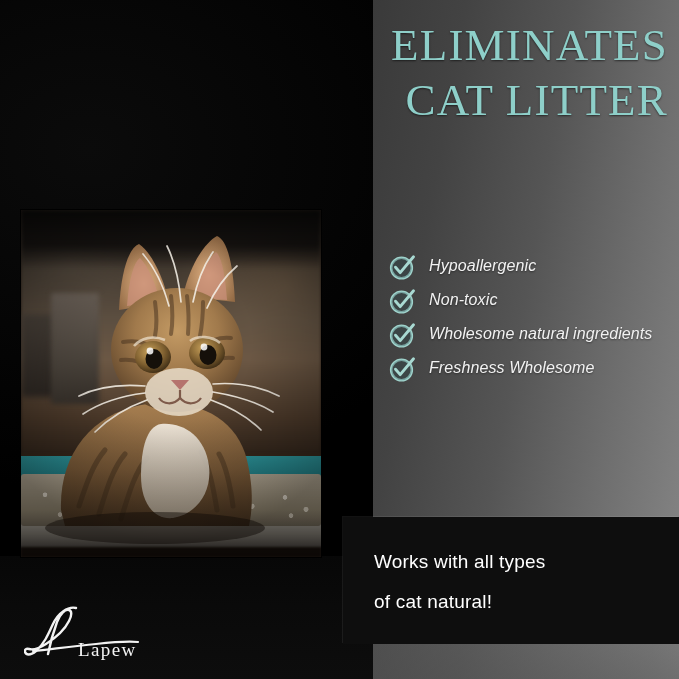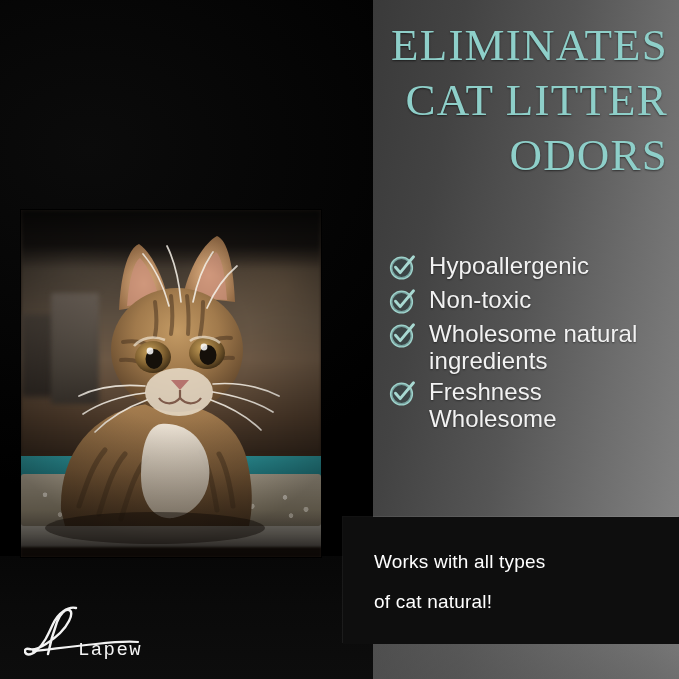--- a/index.html
+++ b/index.html
@@ -71,25 +71,26 @@
   .check-icon {
     flex: 0 0 auto;
     width: 30px; height: 30px;
     margin-right: 11px;
     position: relative;
     top: 0px;
   }
   .check-icon svg { display: block; }
   .feature-text {
     color: #f2f2f2;
-    font-size: 24px;
+    font-size: 16px;
     line-height: 27px;
     letter-spacing: 0.1px;
     text-shadow: 0 1px 2px rgba(0,0,0,0.45);
     max-width: 240px;
+    font-style: italic;
   }
 
   
   .photo {
     position: absolute;
     left: 21px; top: 210px;
     width: 300px; height: 347px;
     overflow: hidden;
     background: #2a2018;
     box-shadow: 0 0 0 1px rgba(0,0,0,0.9);
@@ -179,40 +180,39 @@
   .logo {
     position: absolute;
     left: 24px; top: 602px;
     width: 130px; height: 62px;
   }
   .logo-mark { position:absolute; left:0; top:0; }
   .logo-word {
     position: absolute;
     left: 54px; top: 37px;
     color: #f3f3f3;
-    font-family: Liberation Mono, monospace;
+    font-family: Liberation Serif, serif;
     font-size: 19px;
     letter-spacing: 1.4px;
     text-align: center;
   }
 </style>
 </head>
 <body>
 
 <div id="poster">
 
   <div class="bg-right"></div>
   <div class="bg-left"></div>
   <div class="bg-bottom-fade"></div>
   <div class="bg-leftlow"></div>
 
   <div class="headline">
     <span class="hl-line">ELIMINATES</span>
     <span class="hl-line">CAT LITTER</span>
-    <span class="hl-line">ODORS</span>
   </div>
 
   <div class="features">
 
     <div class="feature-row">
       <span class="check-icon">
         <svg width="30" height="30" viewBox="0 0 30 30">
           <circle cx="13.5" cy="16" r="10.3" fill="none" stroke="#9fd3cc" stroke-width="2.6"></circle>
           <circle cx="13.5" cy="16" r="10.3" fill="#2e4b4c" fill-opacity="0.35"></circle>
           <path d="M7.5 15.2 L12.2 20.6 L25.5 4.8" fill="none" stroke="#a8d9d2" stroke-width="2.9" stroke-linecap="round" stroke-linejoin="round"></path>

